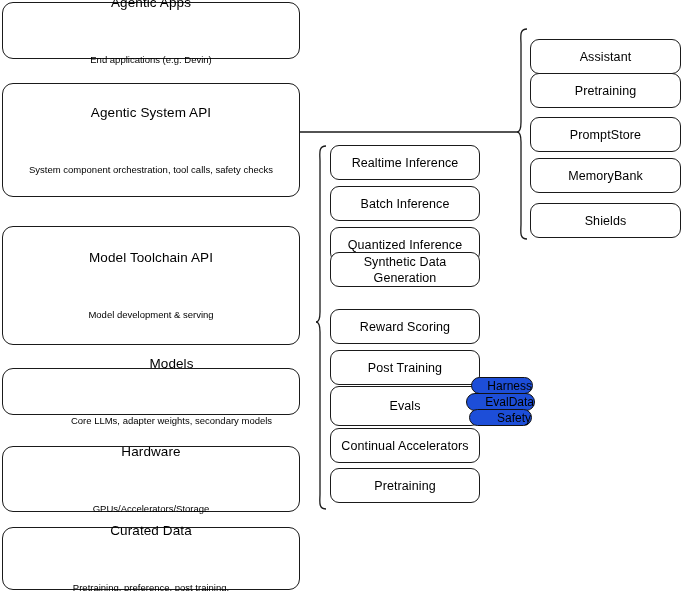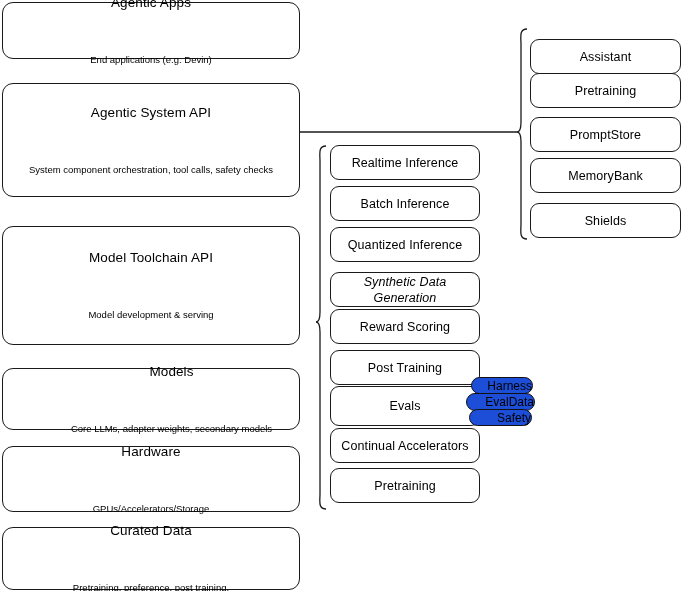--- a/index.html
+++ b/index.html
@@ -139,21 +139,21 @@
   <div class="box layer-box" style="top:83px;height:114px;">
     <div class="title">Agentic System API</div>
     <div class="subtitle">System component orchestration, tool calls, safety checks</div>
   </div>
 
   <div class="box layer-box" style="top:226px;height:119px;">
     <div class="title">Model Toolchain API</div>
     <div class="subtitle">Model development &amp; serving</div>
   </div>
 
-  <div class="box layer-box" style="top:368px;height:62px;padding-left:41px;">
+  <div class="box layer-box" style="top:368px;height:47px;padding-left:41px;">
     <div class="title">Models</div>
     <div class="subtitle">Core LLMs, adapter weights, secondary models</div>
   </div>
 
   <div class="box layer-box" style="top:446px;height:66px;">
     <div class="title">Hardware</div>
     <div class="subtitle">GPUs/Accelerators/Storage</div>
   </div>
 
   <div class="box layer-box" style="top:527px;height:63px;">
@@ -163,21 +163,21 @@
 
   <div class="box mid-box" style="top:145px;">
     <div class="title">Realtime Inference</div>
   </div>
   <div class="box mid-box" style="top:186px;">
     <div class="title">Batch Inference</div>
   </div>
   <div class="box mid-box" style="top:227px;">
     <div class="title">Quantized Inference</div>
   </div>
-  <div class="box mid-box" style="top:272px;font-style:italic;">
+  <div class="box mid-box" style="top:252px;">
     <div class="title">Synthetic Data Generation</div>
   </div>
   <div class="box mid-box" style="top:309px;">
     <div class="title">Reward Scoring</div>
   </div>
   <div class="box mid-box" style="top:350px;">
     <div class="title">Post Training</div>
   </div>
   <div class="box mid-box" style="top:386px;height:40px;">
     <div class="title">Evals</div>

